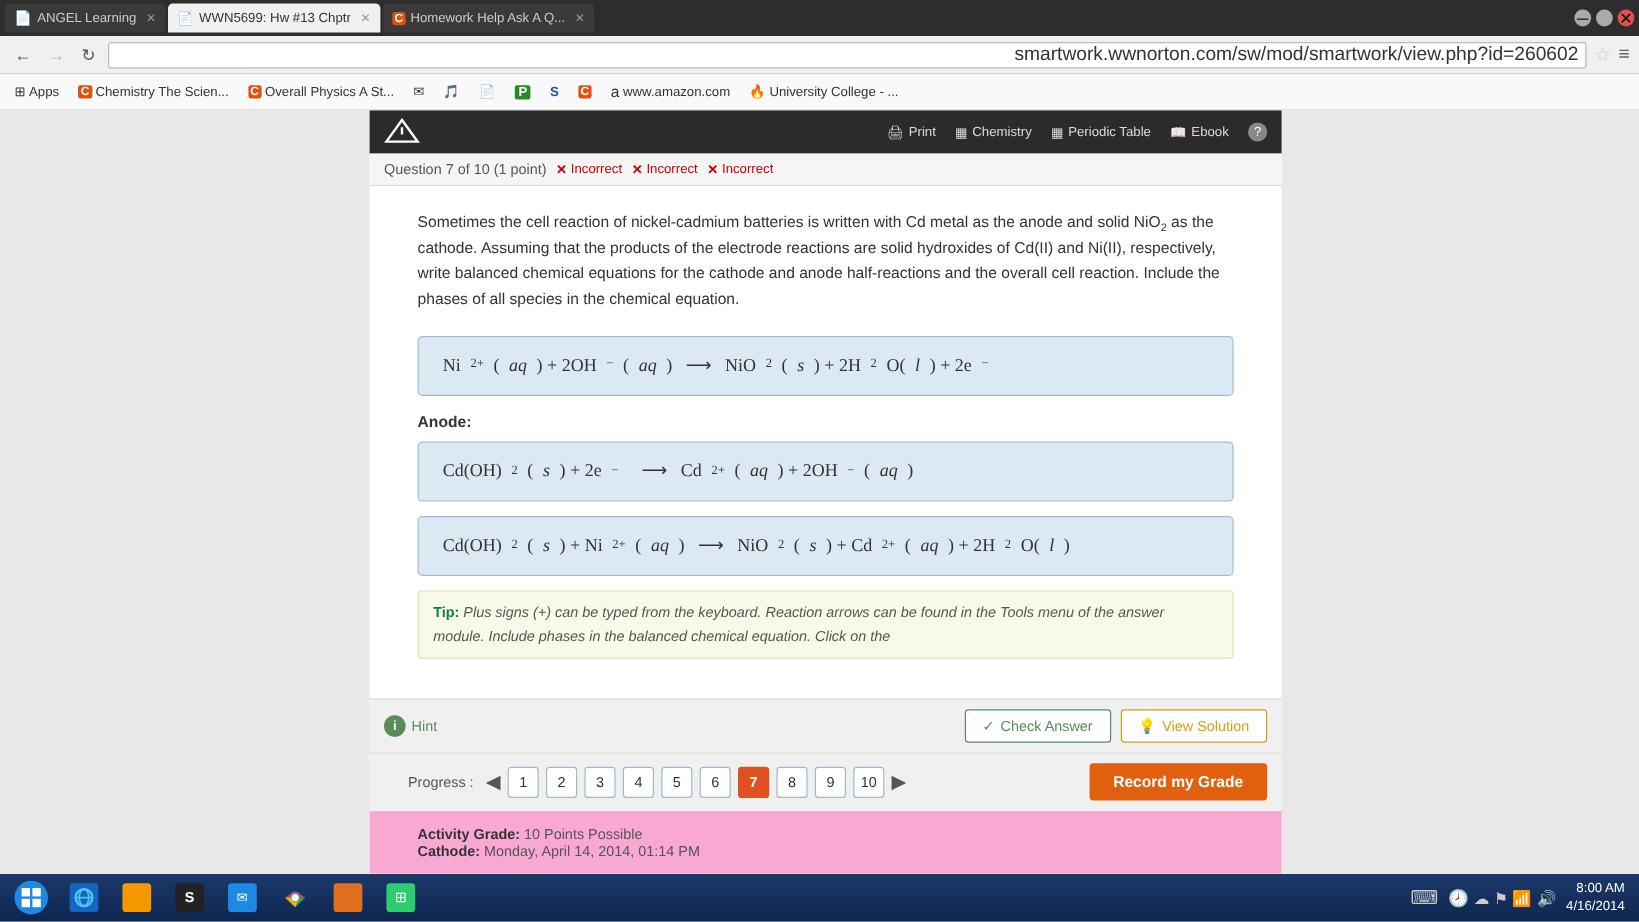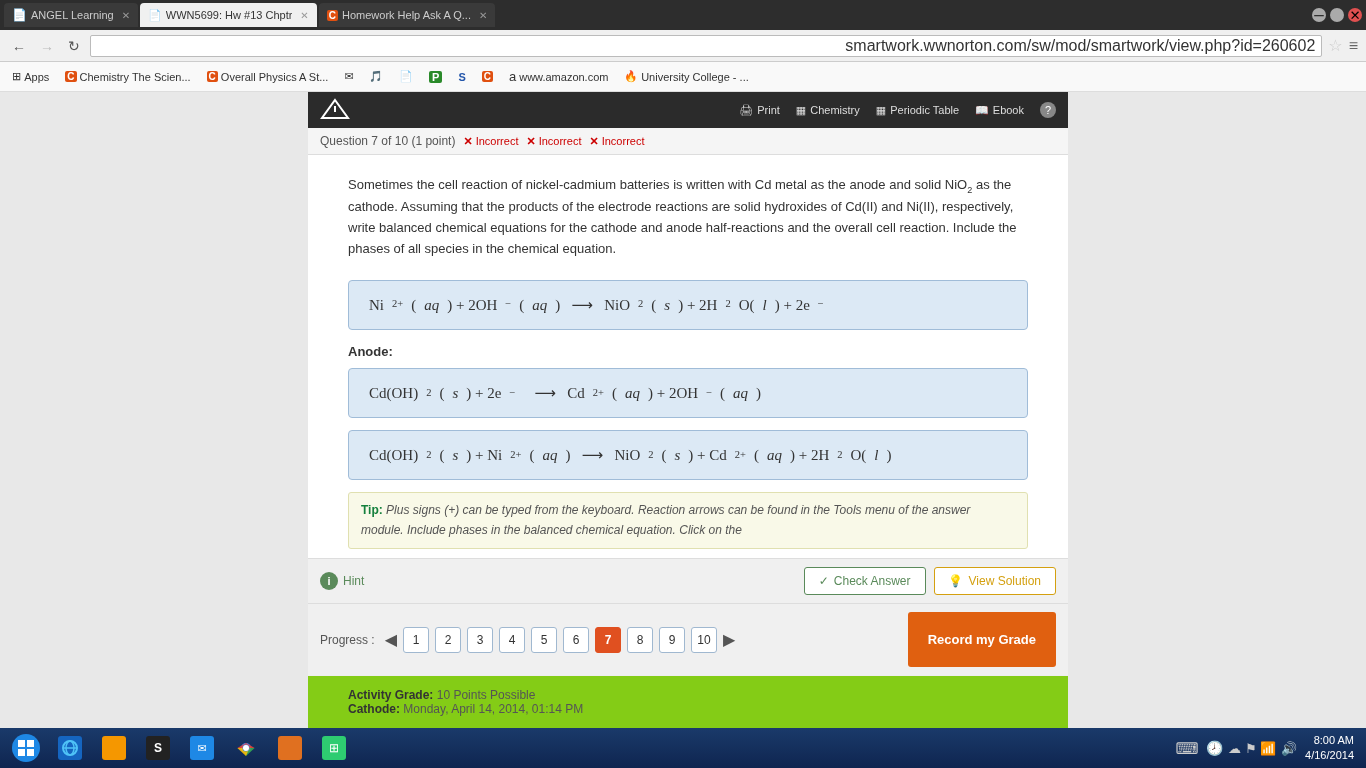--- a/index.html
+++ b/index.html
@@ -248,21 +248,21 @@
 
     
     .progress-bar {
       background: #f0f0f0;
       padding: 8px 12px;
       border-top: 1px solid #ddd;
       display: flex;
       align-items: center;
       gap: 6px;
     }
-    .progress-label { font-size: 12px; color: #555; margin-right: 4px; }
+    .progress-label { font-size: 12px; color: #555; margin-right: 4px; margin-left: 20px; }
     .progress-arrow {
       background: none;
       border: none;
       cursor: pointer;
       color: #555;
       font-size: 16px;
     }
     .progress-num {
       width: 26px;
       height: 26px;
@@ -280,30 +280,30 @@
       background: #e05020;
       color: white;
       border-color: #e05020;
       font-weight: bold;
     }
     .record-grade-btn {
       margin-left: auto;
       background: #e06010;
       color: white;
       border: none;
-      padding: 20px 20px;
+      padding: 8px 20px;
       border-radius: 3px;
       cursor: pointer;
       font-size: 13px;
       font-weight: bold;
     }
 
     
     .activity-info {
-      background: #84cc16;
+      background: #f9a8d4;
       padding: 12px 40px;
       font-size: 12px;
       color: #555;
       border-top: 1px solid #eee;
     }
     .activity-info strong { color: #333; }
 
     
     .taskbar {
       position: fixed;

